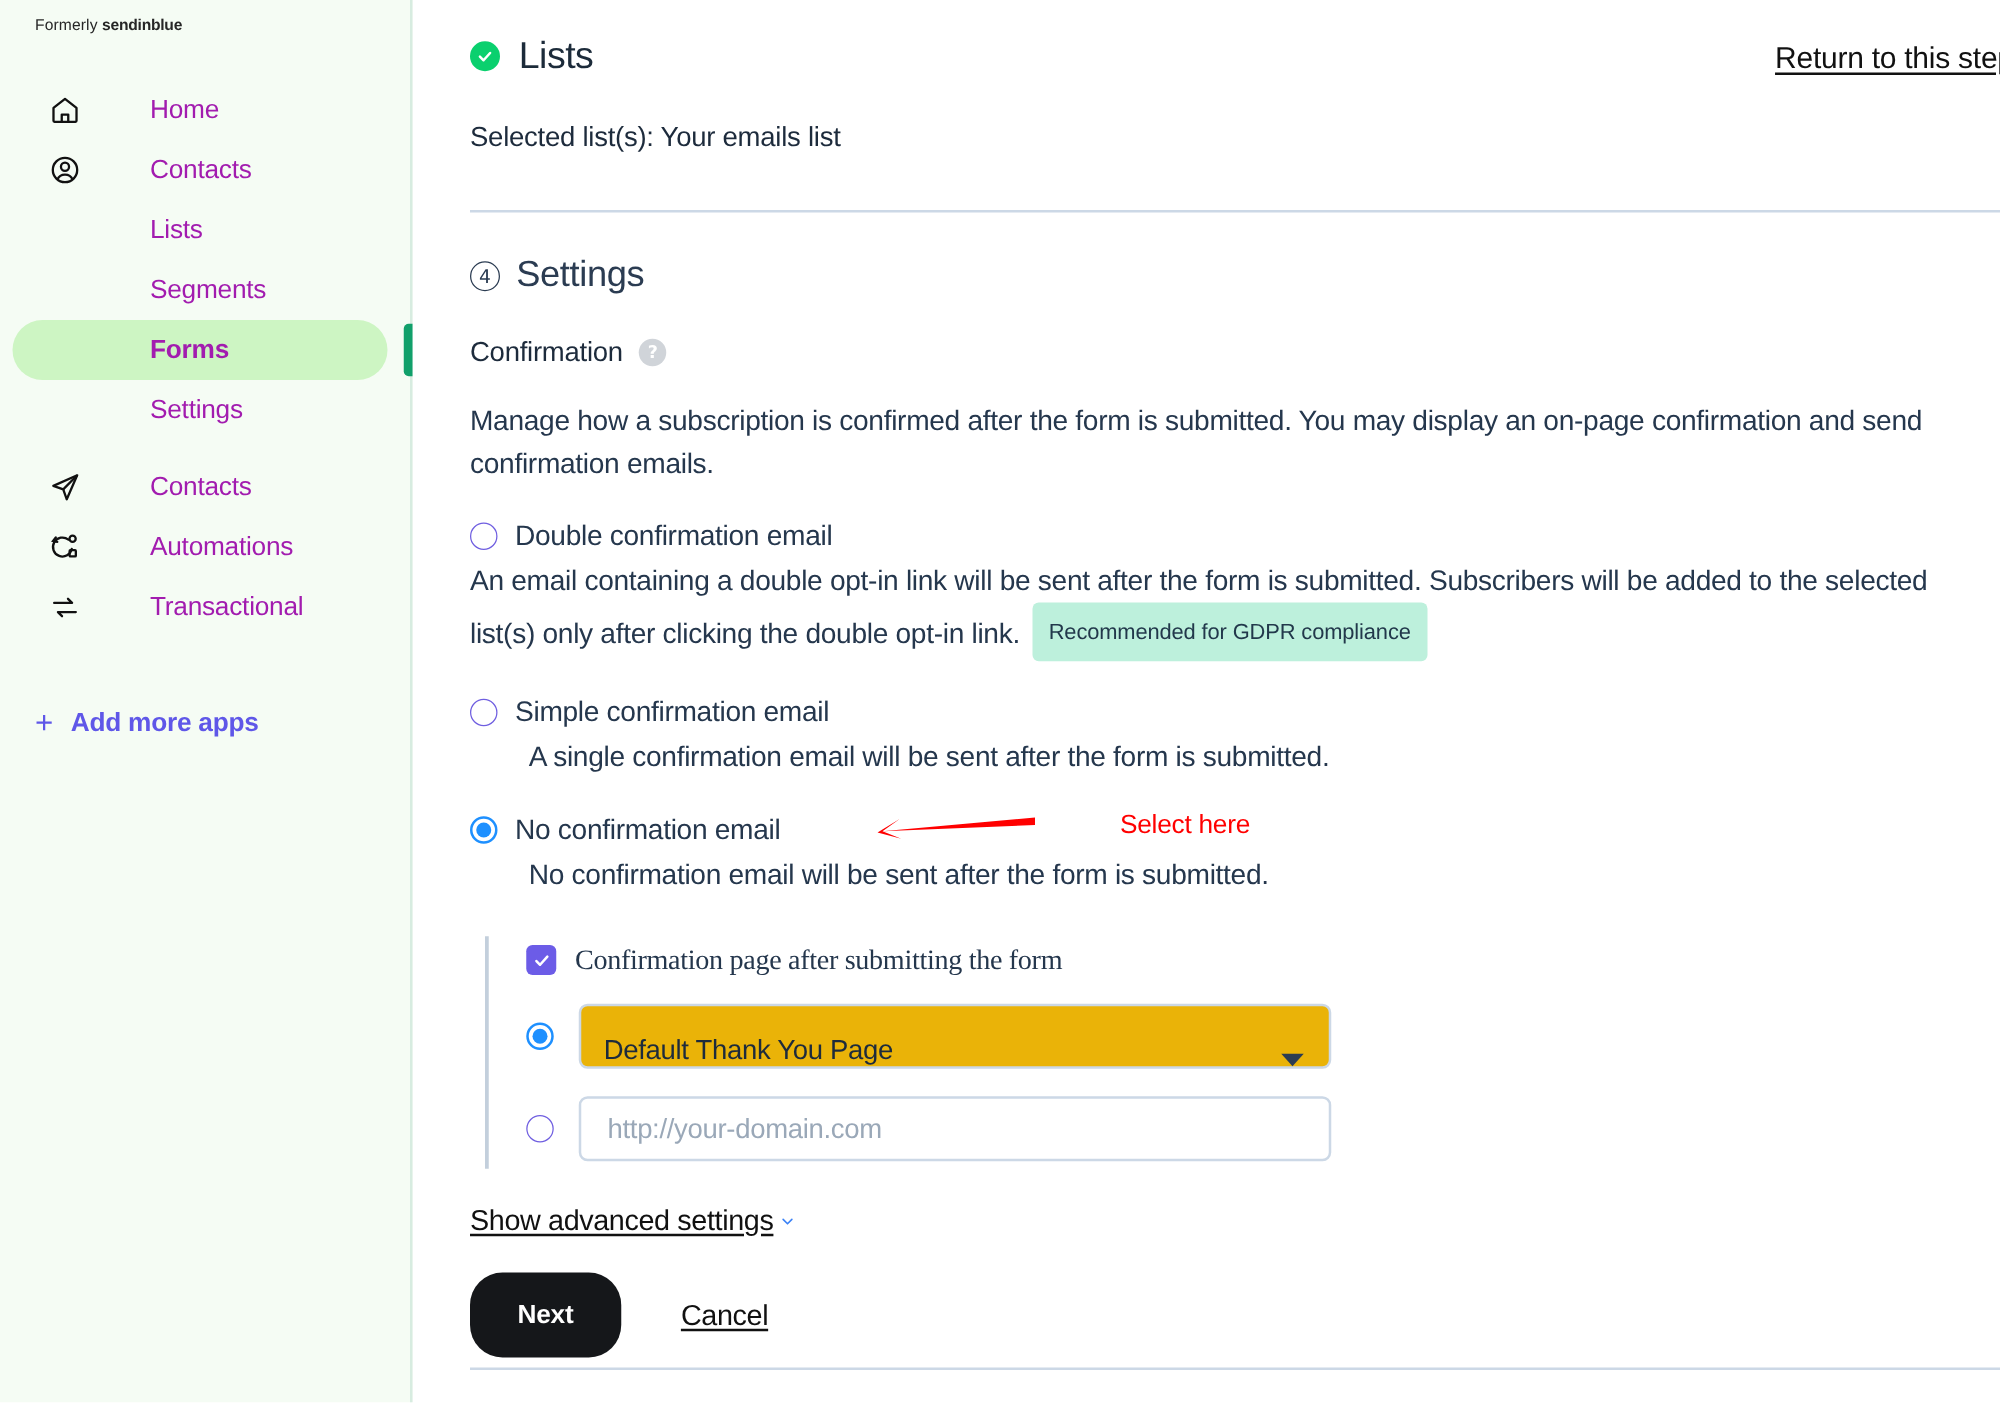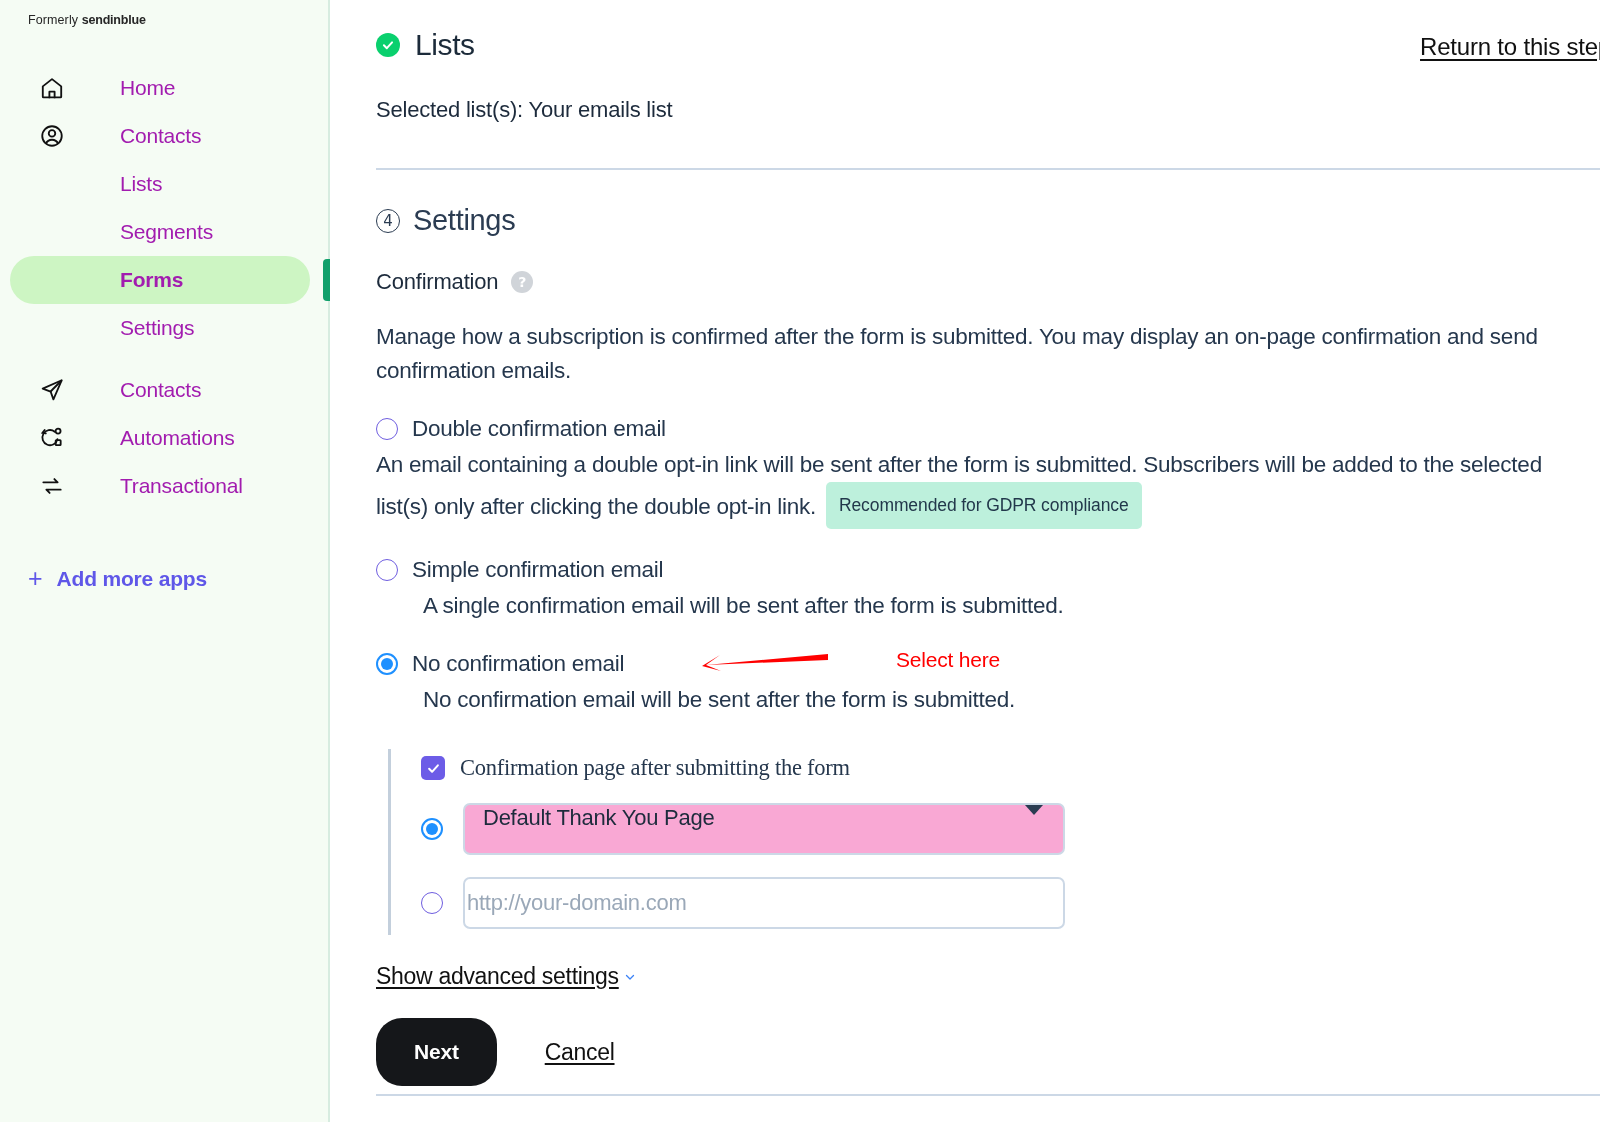--- a/index.html
+++ b/index.html
@@ -204,35 +204,35 @@
     background: #6c5ce7; flex: 0 0 24px;
     margin-right: 15px; cursor: pointer;
     display: flex; align-items: center; justify-content: center;
   }
   .cb-label { font-size: 22.5px; color: #25374d; letter-spacing: -0.25px; }
   .field-row { display: flex; align-items: center; margin-top: 22px; }
   .field-row .radio { margin-right: 20px; }
   .select-box {
     width: 602px; height: 52px;
     border: 2px solid #ccd8e6; border-radius: 7px;
-    background: #f9a8d4; display: flex; align-items: flex-start;
+    background: #eab308; display: flex; align-items: flex-end;
     padding: 0 18px 0 18px; cursor: pointer; justify-content: space-between;
   }
   .select-val { font-size: 22px; color: #1d2b3c; letter-spacing: -0.25px; }
   .caret {
     width: 0; height: 0;
     border-left: 9px solid transparent;
     border-right: 9px solid transparent;
     border-top: 10px solid #2b3c52;
     margin-right: 2px;
   }
   .text-input {
     width: 602px; height: 52px;
     border: 2px solid #ccd8e6; border-radius: 7px;
-    background: #fff; padding: 0 2px;
+    background: #fff; padding: 0 21px;
     font-size: 22px; color: #1d2b3c;
     font-family: "Liberation Sans", sans-serif;
     letter-spacing: -0.25px;
   }
   .text-input::placeholder { color: #9aa8b8; }
 
   .adv-link {
     display: inline-flex; align-items: center;
     margin-top: 28px; cursor: pointer;
   }

